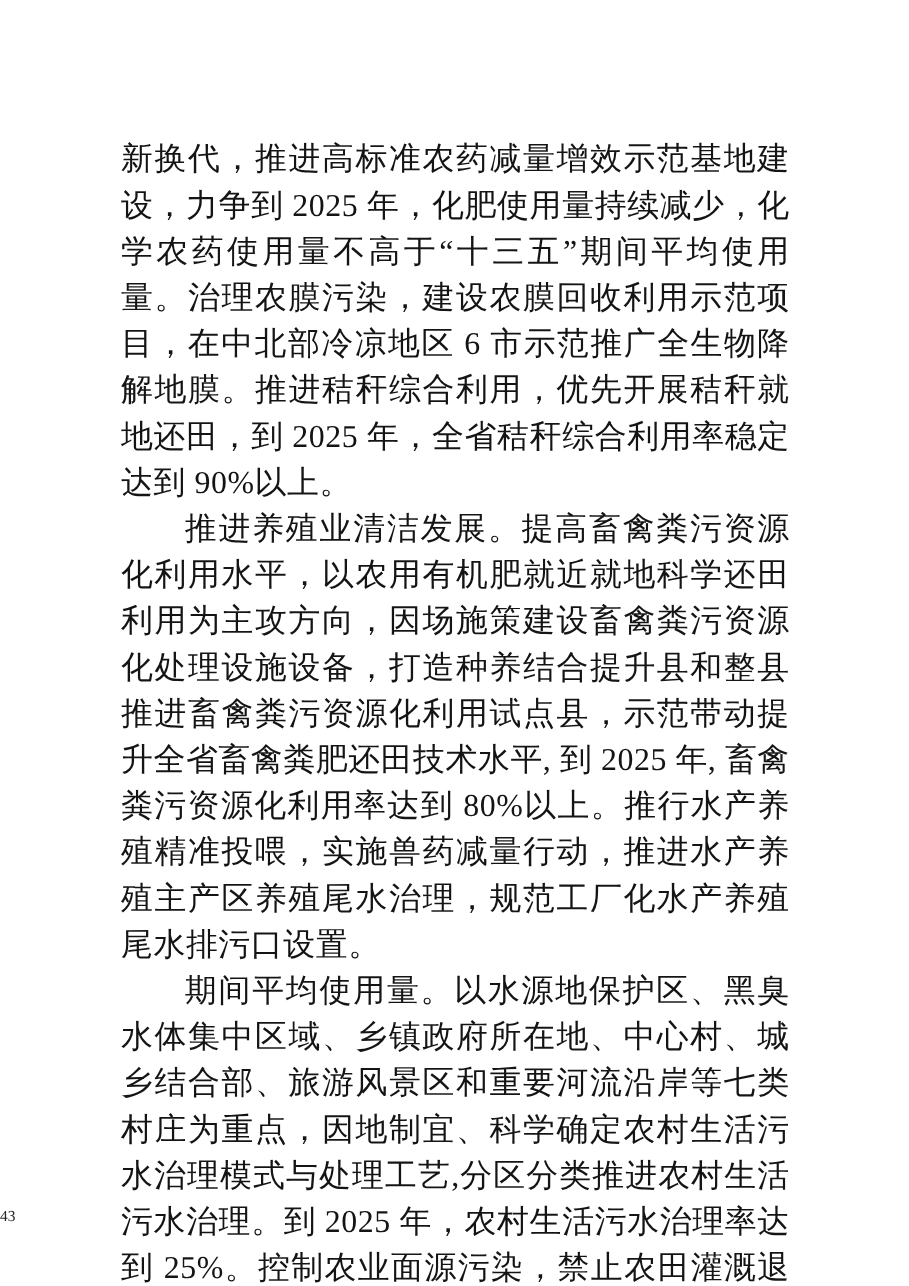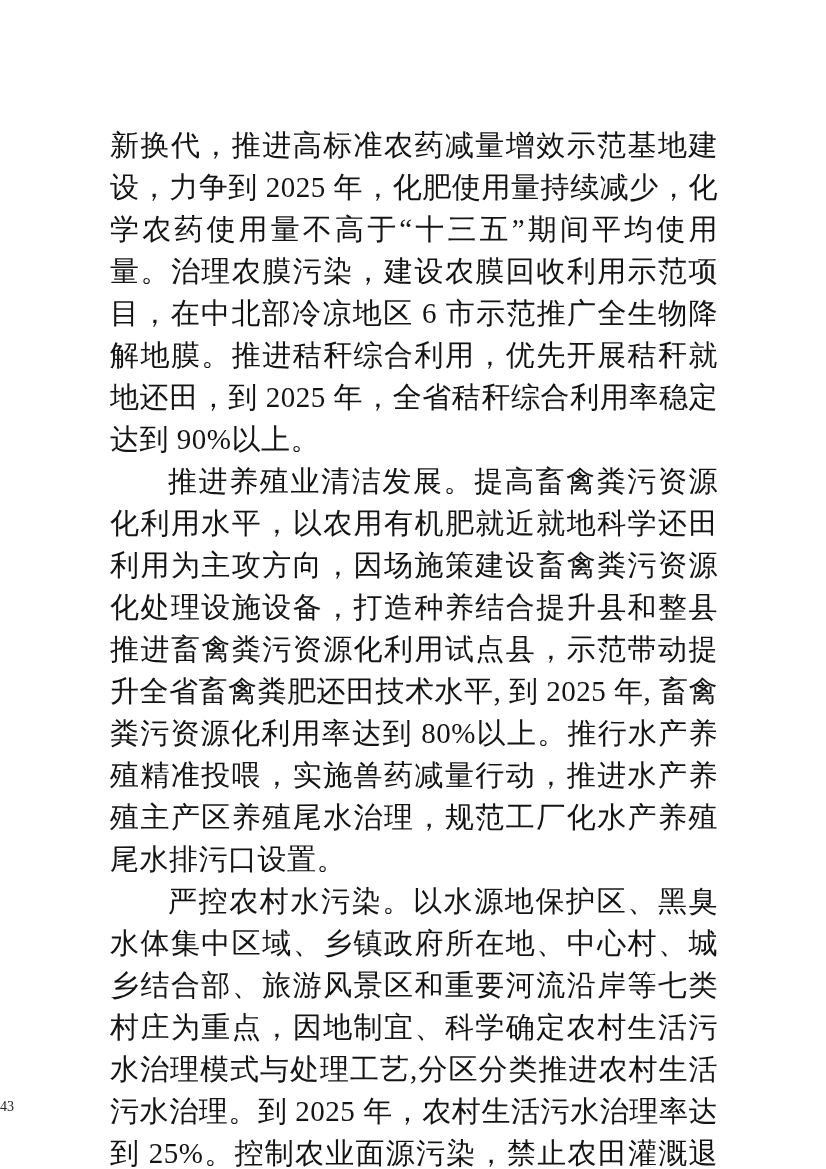--- a/index.html
+++ b/index.html
@@ -52,18 +52,18 @@
 </head>
 <body>
 
 <div class="page">
   <div class="content">
 
     <p class="para"><span class="para-lead"></span><span>新换代，推进高标准农药减量增效示范基地建设，力争到 2025 年，化肥使用量持续减少，化学农药使用量不高于“十三五”期间平均使用量。治理农膜污染，建设农膜回收利用示范项目，在中北部冷凉地区 6 市示范推广全生物降解地膜。推进秸秆综合利用，优先开展秸秆就地还田，到 2025 年，全省秸秆综合利用率稳定达到 90%以上。</span></p>
 
     <p class="para indented"><span class="para-lead">推进养殖业清洁发展。</span><span>提高畜禽粪污资源化利用水平，以农用有机肥就近就地科学还田利用为主攻方向，因场施策建设畜禽粪污资源化处理设施设备，打造种养结合提升县和整县推进畜禽粪污资源化利用试点县，示范带动提升全省畜禽粪肥还田技术水平, 到 2025 年, 畜禽粪污资源化利用率达到 80%以上。推行水产养殖精准投喂，实施兽药减量行动，推进水产养殖主产区养殖尾水治理，规范工厂化水产养殖尾水排污口设置。</span></p>
 
-    <p class="para indented"><span class="para-lead">严控农村水污染。</span><span>以水源地保护区、黑臭水体集中区域、乡镇政府所在地、中心村、城乡结合部、旅游风景区和重要河流沿岸等七类村庄为重点，因地制宜、科学确定农村生活污水治理模式与处理工艺,分区分类推进农村生活污水治理。到 2025 年，农村生活污水治理率达到 25%。控制农业面源污染，禁止农田灌溉退水直排入河，退水渠实施非汛期闸坝封堵，在有条件的地区，推行农灌退水渠入河前端建设人工湿地、氧化塘等自然处理设施，有效缓解农田退水影响。</span></p>
+    <p class="para indented"><span class="para-lead">期间平均使用量。</span><span>以水源地保护区、黑臭水体集中区域、乡镇政府所在地、中心村、城乡结合部、旅游风景区和重要河流沿岸等七类村庄为重点，因地制宜、科学确定农村生活污水治理模式与处理工艺,分区分类推进农村生活污水治理。到 2025 年，农村生活污水治理率达到 25%。控制农业面源污染，禁止农田灌溉退水直排入河，退水渠实施非汛期闸坝封堵，在有条件的地区，推行农灌退水渠入河前端建设人工湿地、氧化塘等自然处理设施，有效缓解农田退水影响。</span></p>
 
   </div>
 
   <div class="page-number">43</div>
 </div>
 
 </body></html>

